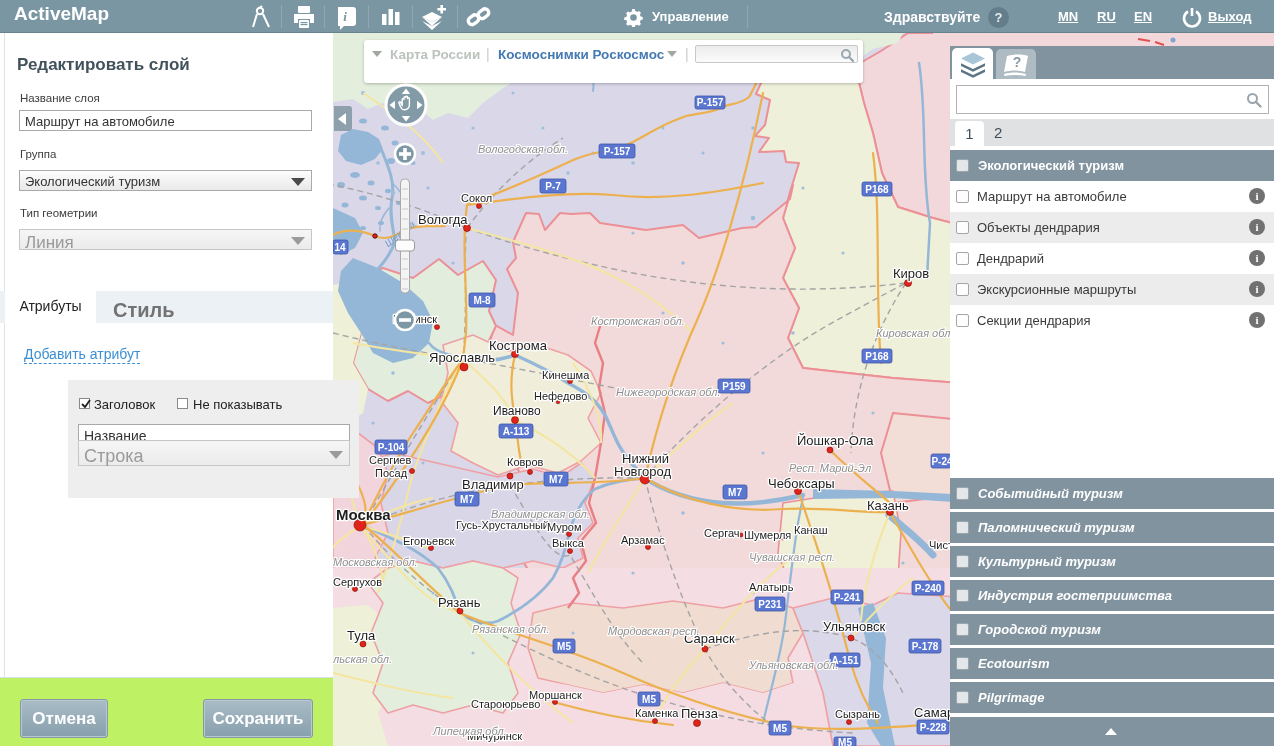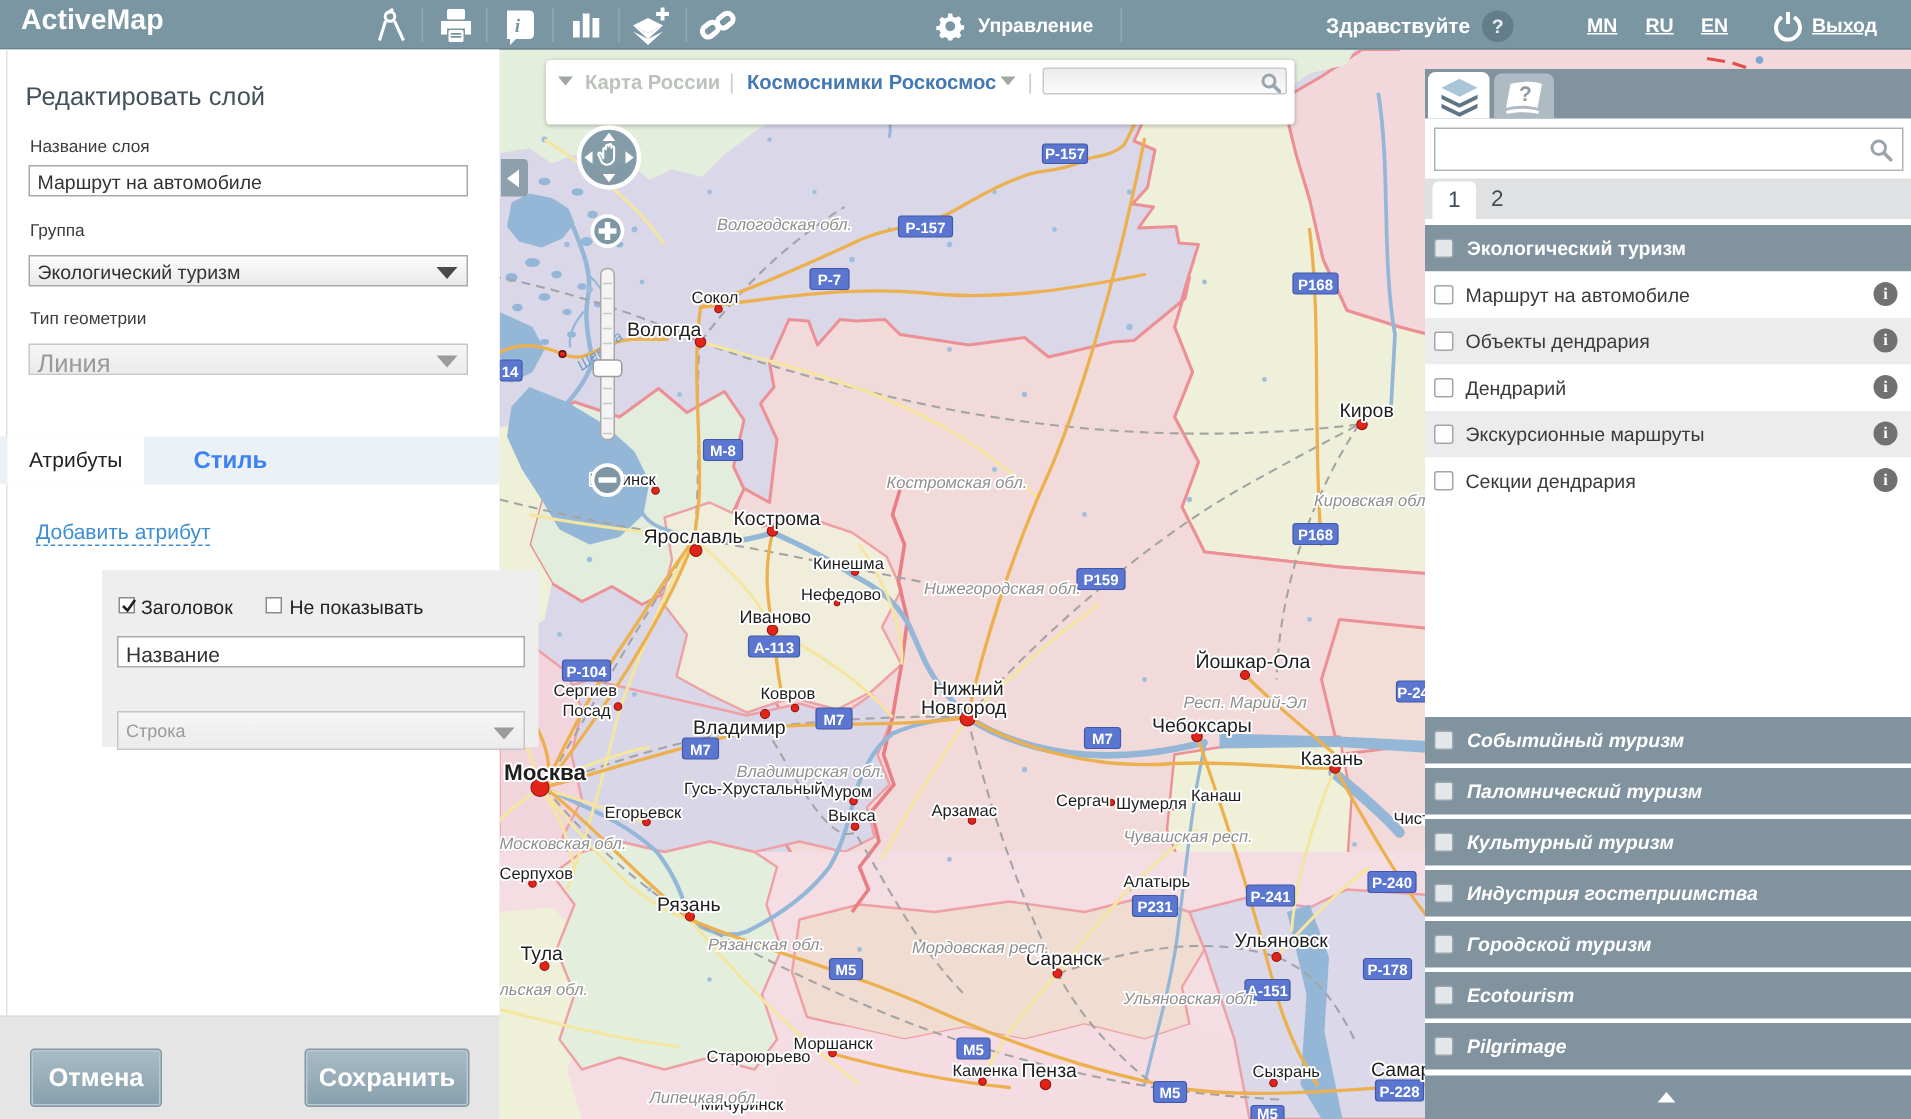--- a/index.html
+++ b/index.html
@@ -11,35 +11,35 @@
   .tbico { position:absolute; top:4px; }
   #manage { position:absolute; left:625px; top:9px; font-size:13px; font-weight:bold; }
   #hello { position:absolute; left:884px; top:9px; font-size:14px; font-weight:bold; }
   #qmark { position:absolute; left:988px; top:7px; width:21px; height:21px; border-radius:50%; background:#647d8a; color:#e8eef1; font-size:13px; font-weight:bold; text-align:center; line-height:21px; }
   .lang { position:absolute; top:9px; font-size:13px; font-weight:bold; text-decoration:underline; }
   #vyhod { position:absolute; left:1208px; top:9px; font-size:13px; font-weight:bold; text-decoration:underline; }
 
   
   #leftpanel { position:absolute; left:0; top:33px; width:333px; height:713px; background:#fff; }
   #lp-line { position:absolute; left:4px; top:0; width:1px; height:644px; background:#e2e2e2; }
-  .h1 { position:absolute; left:17px; top:22px; font-size:17px; font-weight:normal; color:#42525b; }
+  .h1 { position:absolute; left:17px; top:22px; font-size:17px; font-weight:bold; color:#42525b; }
   .lbl { position:absolute; left:20px; font-size:11.5px; font-weight:normal; color:#3c3c3c; }
   .inp { position:absolute; left:19px; width:293px; height:21px; background:#fff; border:1px solid #a9a9a9; font-size:13px; color:#333; padding:3px 0 0 5px; }
   .sel { position:absolute; left:19px; width:293px; height:21px; border:1px solid #a9a9a9; background:linear-gradient(#fdfdfd,#e9e9e9); font-size:13px; color:#333; padding:3px 0 0 5px; }
   .sel .arr, .dsel .arr { position:absolute; right:6px; top:7px; width:0; height:0; border-left:7px solid transparent; border-right:7px solid transparent; border-top:8px solid #4a4a4a; }
   .dsel { position:absolute; left:19px; width:293px; height:21px; border:1px solid #c6c6c6; background:linear-gradient(#f6f6f6,#ebebeb); font-size:17px; color:#9a9a9a; padding:3px 0 0 5px; }
   .dsel .arr { border-top-color:#9b9b9b; }
   #tabbar { position:absolute; left:0px; top:258px; width:333px; height:32px; background:#ecf1f5; }
   #tab-act { position:absolute; left:5px; top:258px; width:91px; height:32px; background:#fff; font-size:14px; color:#222; text-align:center; line-height:30px; }
-  #tab-style { position:absolute; left:113px; top:266px; font-size:16px; font-weight:bold; color:#3b82f6;margin-left:16px; }
+  #tab-style { position:absolute; left:113px; top:266px; font-size:20px; font-weight:bold; color:#737373; }
   #addattr { position:absolute; left:24px; top:313px; font-size:14px; color:#3d8fd1; border-bottom:1px dashed #3d8fd1; padding-bottom:1px; }
   #graybox { position:absolute; left:23px; top:347px; width:291px; height:118px; background:#eeeeee;margin-left:45px; }
   .cb { position:absolute; width:11px; height:11px; background:#fff; border:1px solid #8a8a8a; }
   .cblbl { position:absolute; font-size:13px; color:#222; }
-  #lp-footer { position:absolute; left:0; top:644px; width:333px; height:69px; background:#e5e5e5; border-top:1px solid #d7dfe4; }
+  #lp-footer { position:absolute; left:0; top:644px; width:333px; height:69px; background:#bef264; border-top:1px solid #d7dfe4; }
   .btn { position:absolute; top:21px; height:39px; background:linear-gradient(#a9bcc6,#87a0ad); border:1px solid #8698a3; box-shadow:inset 0 0 0 1px #b9c9d1; border-radius:3px; color:#fff; font-weight:bold; font-size:17px; text-align:center; }
 
   
   #rightpanel { position:absolute; left:950px; top:46px; width:324px; height:700px; background:#fff; }
   #rp-tabbar { position:absolute; left:0; top:0; width:324px; height:33px; background:#81939f; }
   #rp-tab1 { position:absolute; left:2px; top:2px; width:41px; height:31px; background:#fff; border-radius:5px 5px 0 0; }
   #rp-tab2 { position:absolute; left:46px; top:3px; width:40px; height:30px; background:#aebbc3; border-radius:5px 5px 0 0; }
   #rp-search { position:absolute; left:6px; top:39px; width:313px; height:29px; background:#fff; border:1px solid #b3b3b3; }
   #rp-pag { position:absolute; left:0; top:73px; width:324px; height:27px; background:#dfe1e2; }
   #rp-pag1 { position:absolute; left:5px; top:2px; width:29px; height:25px; background:#fff; border-radius:4px 4px 0 0; text-align:center; font-size:15px; color:#3f4f59; line-height:26px; }
@@ -538,21 +538,21 @@
   <div id="graybox">
     <span class="cb" style="left:11px;top:18px;background:#fff;">
         <svg width="11" height="11" viewBox="0 0 11 11" style="position:absolute;left:0;top:-1px;">
           <path d="M2 6 l3 3 l5 -7" stroke="#222" stroke-width="1.8" fill="none"></path>
         </svg>
       </span>
     <span class="cblbl" style="left:26px;top:17px;">Заголовок</span>
     <span class="cb" style="left:109px;top:18px;"></span>
     <span class="cblbl" style="left:125px;top:17px;">Не показывать</span>
     <div class="inp" style="left:10px;top:44px;width:272px;font-size:14px;">Название</div>
-    <div class="dsel" style="left:10px;top:94px;width:272px;height:26px;padding-top:5px;font-size:12px;">Строка<span class="arr" style="top:10px;"></span></div>
+    <div class="dsel" style="left:10px;top:60px;width:272px;height:26px;padding-top:5px;font-size:18px;">Строка<span class="arr" style="top:10px;"></span></div>
   </div>
   <div id="lp-footer">
     <div class="btn" style="left:20px;width:88px;line-height:37px;">Отмена</div>
     <div class="btn" style="left:203px;width:110px;line-height:37px;">Сохранить</div>
   </div>
 </div>
 
 <div id="rightpanel">
   <div id="rp-tabbar">
     <div id="rp-tab1">

